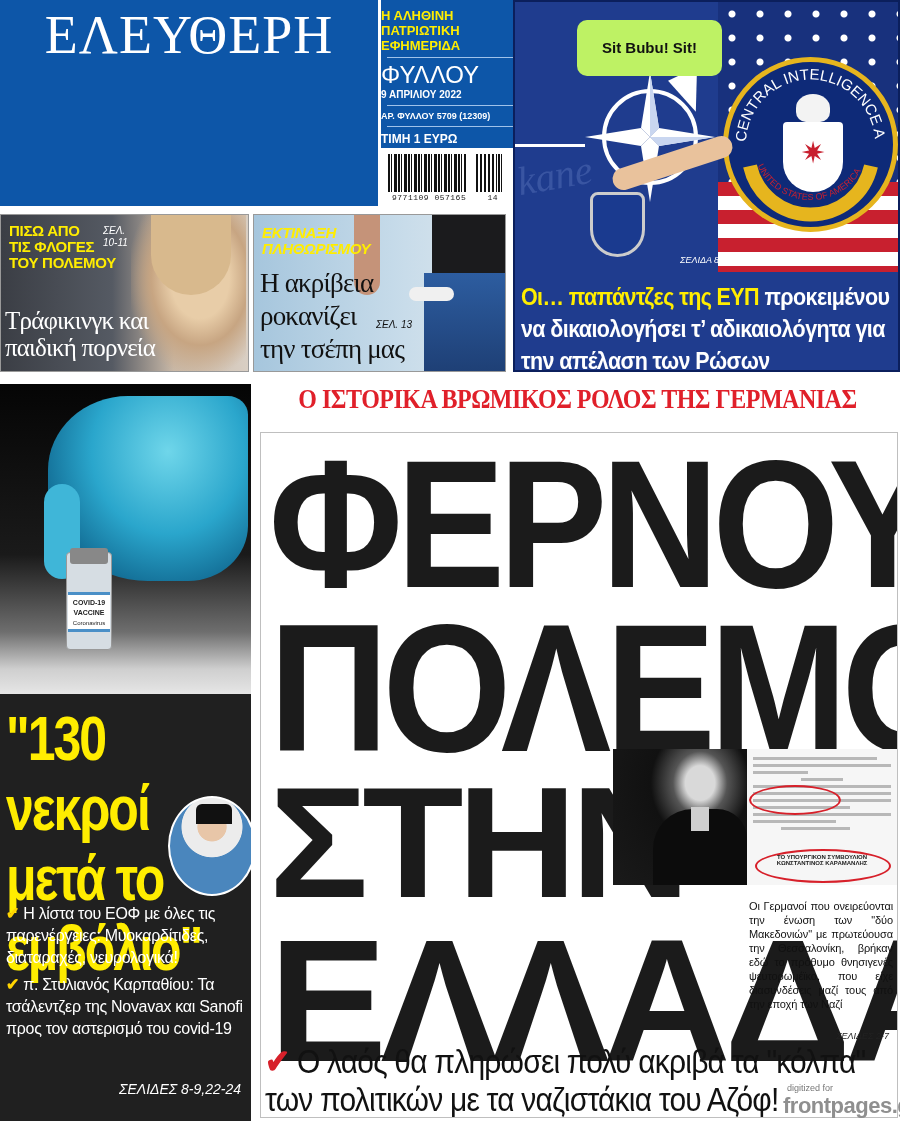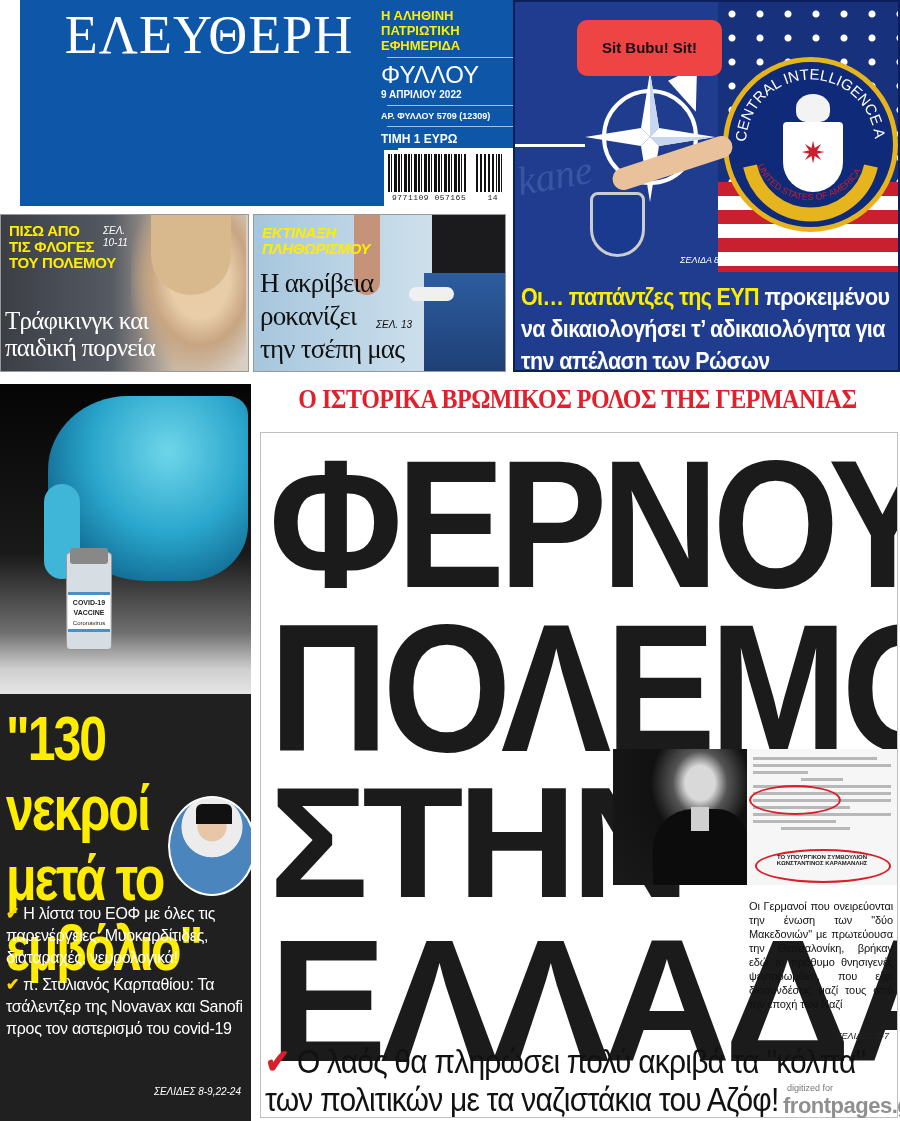--- a/index.html
+++ b/index.html
@@ -2,21 +2,21 @@
 <html><head>
 <meta charset="utf-8">
 <style>
   * { box-sizing: border-box; margin: 0; padding: 0; }
   html, body { width: 900px; height: 1121px; background: #ffffff; overflow: hidden; }
   body { position: relative; font-family: "Liberation Sans", sans-serif; }
 
   .abs { position: absolute; }
 
   
-  .masthead { left: 0; top: 0; width: 378px; height: 206px; background: #0d56a8; margin-left: 20px; }
+  .masthead { left: 0; top: 0; width: 378px; height: 206px; background: #0d56a8; }
   .mast-top { position: absolute; left: 0; top: 6px; width: 378px; text-align: center;
     font-family: "Liberation Serif", serif; color: #fff; font-size: 54px; letter-spacing: 1px; line-height: 58px; }
   .mast-big { position: absolute; left: 0; top: 60px; width: 378px; text-align: center;
     font-family: "Liberation Serif", serif; font-weight: bold; color: #ffed00; font-size: 158px; line-height: 140px; letter-spacing: 2px; }
 
   
   .datebox { left: 381px; top: 0; width: 140px; height: 148px; background: #0d56a8; color: #fff; text-align: left; }
   .datebox .tag { color: #ffed00; font-weight: bold; font-size: 13px; line-height: 15px; padding-top: 8px; }
   .datebox .rule { height: 1px; background: #9fc2ea; margin: 4px 6px; }
   .datebox .day { font-size: 24px; line-height: 26px; }
@@ -30,21 +30,21 @@
   .barcode .bars2 { position: absolute; left: 92px; top: 4px; height: 38px; width: 20px; background: repeating-linear-gradient(90deg,#111 0 2px,#fff 2px 4px); }
   .barcode .gap { position: absolute; left: 82px; top: 4px; width: 10px; height: 38px; background:#fff; }
   .barcode .num { position: absolute; left: 2px; top: 43px; font-family: "Liberation Mono", monospace; font-size: 8px; letter-spacing: 0.5px; color: #222; padding-left: 6px; }
 
   
   .cia { left: 513px; top: 0; width: 387px; height: 372px; background: #1f3c8e; border: 2px solid #0b1f5c; overflow: hidden; }
   .flag-stars { position: absolute; right: 0; top: 0; width: 180px; height: 180px; background: #18317d;
     background-image: radial-gradient(circle, #fff 3px, transparent 4px); background-size: 28px 24px; }
   .flag-stripes { position: absolute; right: 0; top: 180px; width: 180px; height: 90px;
     background: repeating-linear-gradient(180deg, #c8202f 0 14px, #fff 14px 28px); }
-  .bubble { position: absolute; left: 62px; top: 18px; width: 145px; height: 56px; background: #ef4444; border-radius: 10px;
+  .bubble { position: absolute; left: 62px; top: 18px; width: 145px; height: 56px; background: #bef264; border-radius: 10px;
     font-weight: bold; font-size: 15px; line-height: 56px; text-align: center; color: #111; }
   .bubble-tail { position: absolute; left: 160px; top: 70px; width: 0; height: 0; border-left: 12px solid transparent; border-right: 20px solid transparent; border-top: 40px solid #fff; transform: rotate(-25deg); }
   .nato { position: absolute; left: 70px; top: 70px; width: 130px; height: 130px; }
   .nato-line { position: absolute; left: 0; top: 142px; width: 70px; height: 3px; background: #fff; }
   .seal { position: absolute; left: 208px; top: 55px; width: 175px; height: 175px; border-radius: 50%;
     background: #0e2a78; border: 5px solid #e6b51e; }
   .seal-text { position: absolute; inset: 0; }
   .seal-shield { position: absolute; left: 55px; top: 60px; width: 60px; height: 70px; background: #fff; border-radius: 4px 4px 30px 30px; }
   .seal-star { position: absolute; left: 70px; top: 76px; width: 30px; height: 30px; color: #c8202f; font-size: 30px; line-height: 30px; text-align: center; }
   .seal-eagle { position: absolute; left: 68px; top: 32px; width: 34px; height: 28px; background: #f3f3f3; border-radius: 50% 50% 10px 10px; }
@@ -76,21 +76,21 @@
   .finger { position: absolute; left: 44px; top: 100px; width: 36px; height: 95px; background: #3fb6d8; border-radius: 18px; }
   .vial { position: absolute; left: 66px; top: 168px; width: 46px; height: 98px; background: #d6dde3; border-radius: 4px; border: 1px solid #999; }
   .vial-cap { position: absolute; left: 70px; top: 164px; width: 38px; height: 16px; background: #888; border-radius: 3px; }
   .vial-label { position: absolute; left: 68px; top: 208px; width: 42px; height: 40px; background: #fff; border-top: 3px solid #4a8fc7; border-bottom: 3px solid #4a8fc7; text-align: center; font-size: 7px; font-weight: bold; line-height: 10px; color: #222; padding-top: 3px; }
   .vax-head { position: absolute; left: 6px; top: 320px; width: 245px; color: #ffed00; font-weight: bold; font-size: 50px; line-height: 56px; letter-spacing: -2px; transform: scaleY(1.25); transform-origin: top; }
   .priest { position: absolute; left: 168px; top: 412px; width: 88px; height: 100px; border-radius: 50%; background: radial-gradient(circle at 50% 30%, #e8c6a8 0 18%, #ececec 19% 38%, #4a86bd 39%); border: 2px solid #fff; }
   .priest-hat { position: absolute; left: 196px; top: 420px; width: 36px; height: 20px; background: #111; border-radius: 6px 6px 0 0; }
   .vax-bullets { position: absolute; left: 6px; top: 520px; width: 240px; color: #fff; }
   .bullet { font-size: 16px; line-height: 21px; letter-spacing: -0.3px; margin-bottom: 8px; transform: scaleY(1.05); }
   .bullet .chk { color: #ffd400; font-weight: bold; }
-  .vax-pages { position: absolute; right: 10px; bottom: 24px; color: #fff; font-style: italic; font-size: 10px; margin-top: 8px; }
+  .vax-pages { position: absolute; right: 10px; bottom: 24px; color: #fff; font-style: italic; font-size: 14px; margin-top: 8px; }
 
   
   .kicker-main { left: 255px; top: 384px; width: 645px; text-align: center; color: #e0202a; font-family: "Liberation Serif", serif; font-weight: bold; font-size: 24px; line-height: 30px; letter-spacing: -0.5px; transform: scaleY(1.15); }
   .main-box { left: 260px; top: 432px; width: 638px; height: 686px; border: 1px solid #bfbfbf; background: #fff; overflow: hidden; }
   .huge { position: absolute; left: 8px; color: #1b1b1b; font-weight: bold; font-size: 158px; line-height: 150px; letter-spacing: -6px; transform-origin: left top; }
   .huge.l1 { top: 4px; transform: scale(1.03, 1.15); }
   .huge.l2 { top: 168px; transform: scale(1.05, 1.15); }
   .huge.l3 { top: 334px; transform: scale(1.05, 1.0); }
   .huge.l4 { top: 485px; transform: scale(1.12, 1.1); }
 

